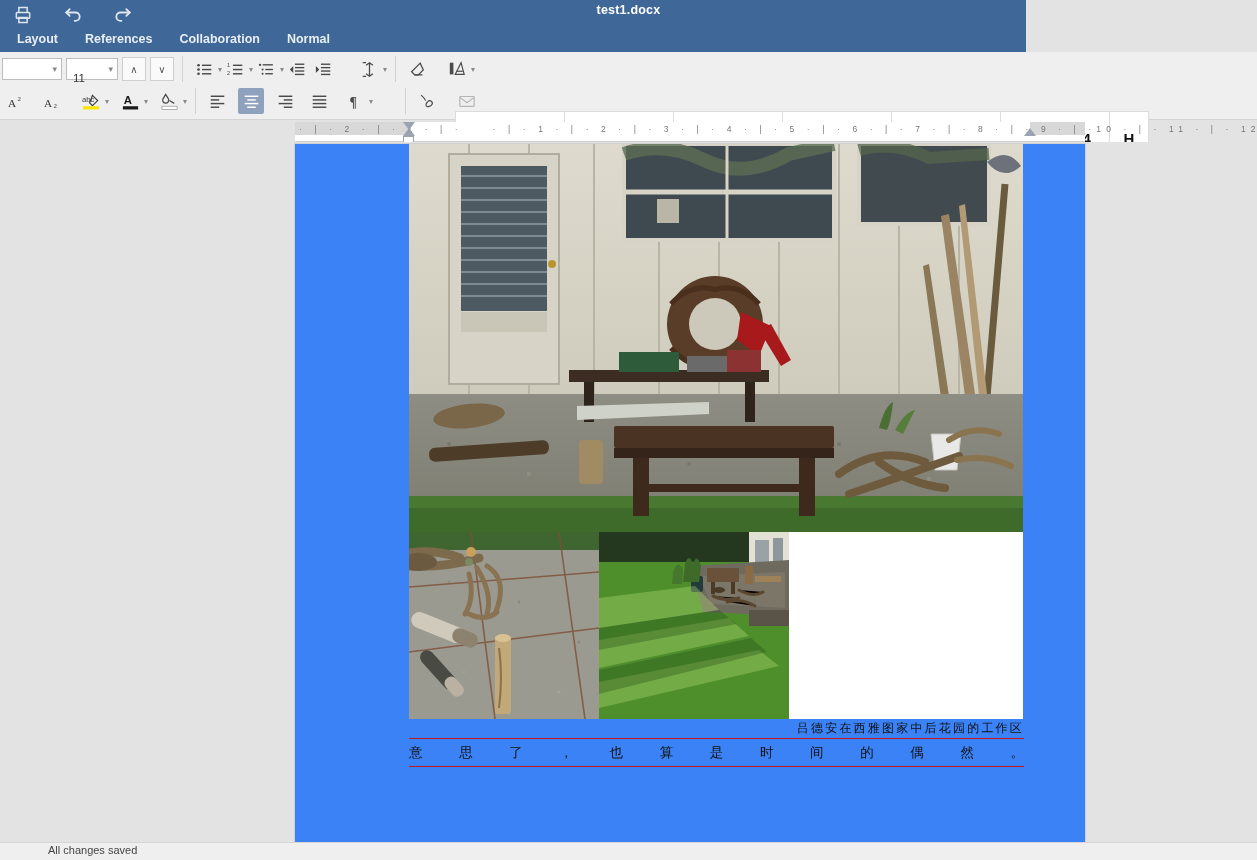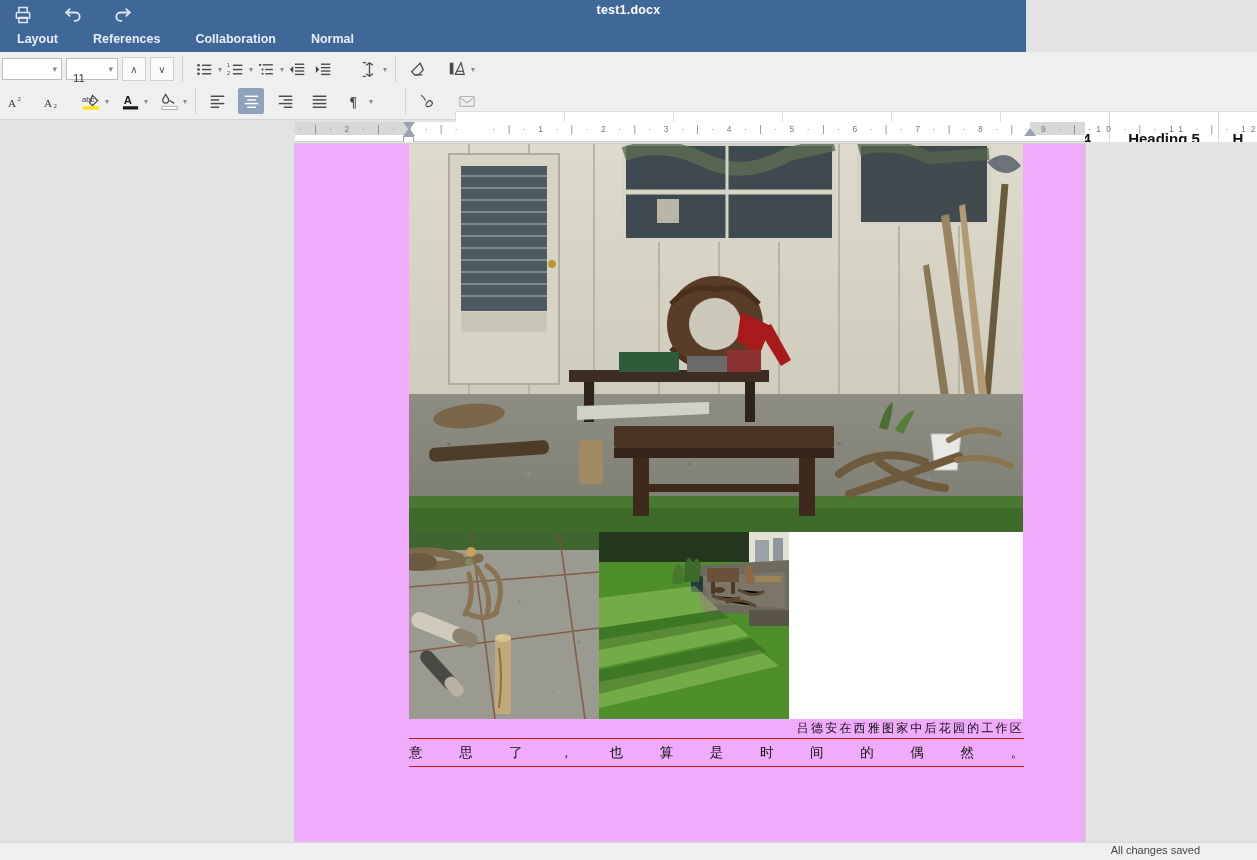--- a/index.html
+++ b/index.html
@@ -19,21 +19,21 @@
   }
   .tb-icons{ position:absolute; left:8px; top:2px; display:flex; align-items:center; gap:20px; }
   .tb-ico{
     width:30px;height:26px;display:flex;align-items:center;justify-content:center;
     color:#dfe6ef; cursor:pointer;
   }
   .doc-title{
     position:absolute; left:0; top:3px; width:1257px; text-align:center;
     color:#ffffff; font-size:12.5px; font-weight:bold; letter-spacing:.2px;
   }
-  .menubar{ position:absolute; left:6px; top:30px; display:flex; gap:13px; }
+  .menubar{ position:absolute; left:6px; top:30px; display:flex; gap:5px; }
   .menu-item{
     color:#e8eef6; font-size:12.5px; font-weight:bold; padding:2px 11px;
     cursor:pointer; white-space:nowrap;
   }
 
   
   .ribbon{
     position:absolute; left:0; top:52px; width:1257px; height:68px;
     background:#efefef; border-bottom:1px solid #d4d4d4;
   }
@@ -100,21 +100,21 @@
   }
   .ind-sq{ position:absolute;width:11px;height:7px;border:1px solid #9aa4b0;background:#fff; }
 
   
   .canvas{
     position:absolute; left:0; top:142px; width:1257px; height:700px;
     background:#e3e3e3; overflow:hidden;
   }
   .page{
     position:absolute; left:295px; top:2px; width:790px; height:700px;
-    background:#f0abfc; box-shadow:0 0 0 1px #d0d0d0;
+    background:#3b82f6; box-shadow:0 0 0 1px #d0d0d0;
   }
   .content{ position:absolute; left:114px; top:0px; width:615px; }
 
   .photo{ display:block; position:relative; overflow:hidden; }
 
   .caption{
     font-family:"DejaVu Sans", sans-serif;
     font-size:12px; color:#111; text-align:right;
     border-bottom:1px solid #c21a1a; letter-spacing:2.2px;
     padding-bottom:1px; margin-top:1px;
@@ -131,22 +131,22 @@
     line-height:27px; display:flex; justify-content:space-between;
     border-bottom:1px solid #c21a1a;
   }
 
   
   .statusbar{
     position:absolute;left:0;bottom:0;width:1257px;height:18px;
     background:#efefef;border-top:1px solid #d6d6d6;
   }
   .status-text{
-    position:absolute;left:0;top:1px;width:1200px;text-align:right;
-    font-size:11px;color:#444;
+    position:absolute;left:0;top:1px;width:1200px;text-align:left;
+    font-size:11px;color:#444;padding-left:48px;
   }
 </style>
 </head>
 <body>
 
 <div class="titlebar">
 
   <div class="tb-icons">
     <div class="tb-ico">
       <svg class="icosvg" width="20" height="20" viewBox="0 0 24 24" fill="none" stroke="#dfe6ef" stroke-width="1.8">
@@ -374,21 +374,20 @@
     </div>
   </div>
 
   <div class="gallery">
     <div class="gal-item" style="width:110px;font-size:13px;font-weight:normal">Normal</div>
     <div class="gal-item" style="width:110px;font-size:13px;font-weight:normal">No Spacing</div>
     <div class="gal-item" style="width:110px;font-size:26px;font-weight:normal">Headin</div>
     <div class="gal-item" style="width:110px;font-size:22px;font-weight:normal">Heading</div>
     <div class="gal-item" style="width:110px;font-size:18px;font-weight:normal">Heading 3</div>
     <div class="gal-item" style="width:110px;font-size:15px;font-weight:bold">Heading 4</div>
-    <div class="gal-item" style="width:110px;font-size:15px;font-weight:bold">Heading 5</div>
     <div class="gal-item" style="width:40px;font-size:15px;font-weight:bold">H</div>
   </div>
 </div>
 
 <div class="ruler">
   <div class="zone" style="left:0;width:114px"></div>
   <div class="zone" style="left:735px;width:55px"></div>
   <div class="ticks">
     <span style="letter-spacing:5.1px">· | · 2 · | · 1 · | ·&nbsp;&nbsp;&nbsp;&nbsp;· | · 1 · | · 2 · | · 3 · | · 4 · | · 5 · | · 6 · | · 7 · | · 8 · | · 9 · | ·10 · | · 11 · | · 12 · | · 13 · | · 14 · | · 15 · | · 16 · | · 17 · | ·</span>
   </div>

